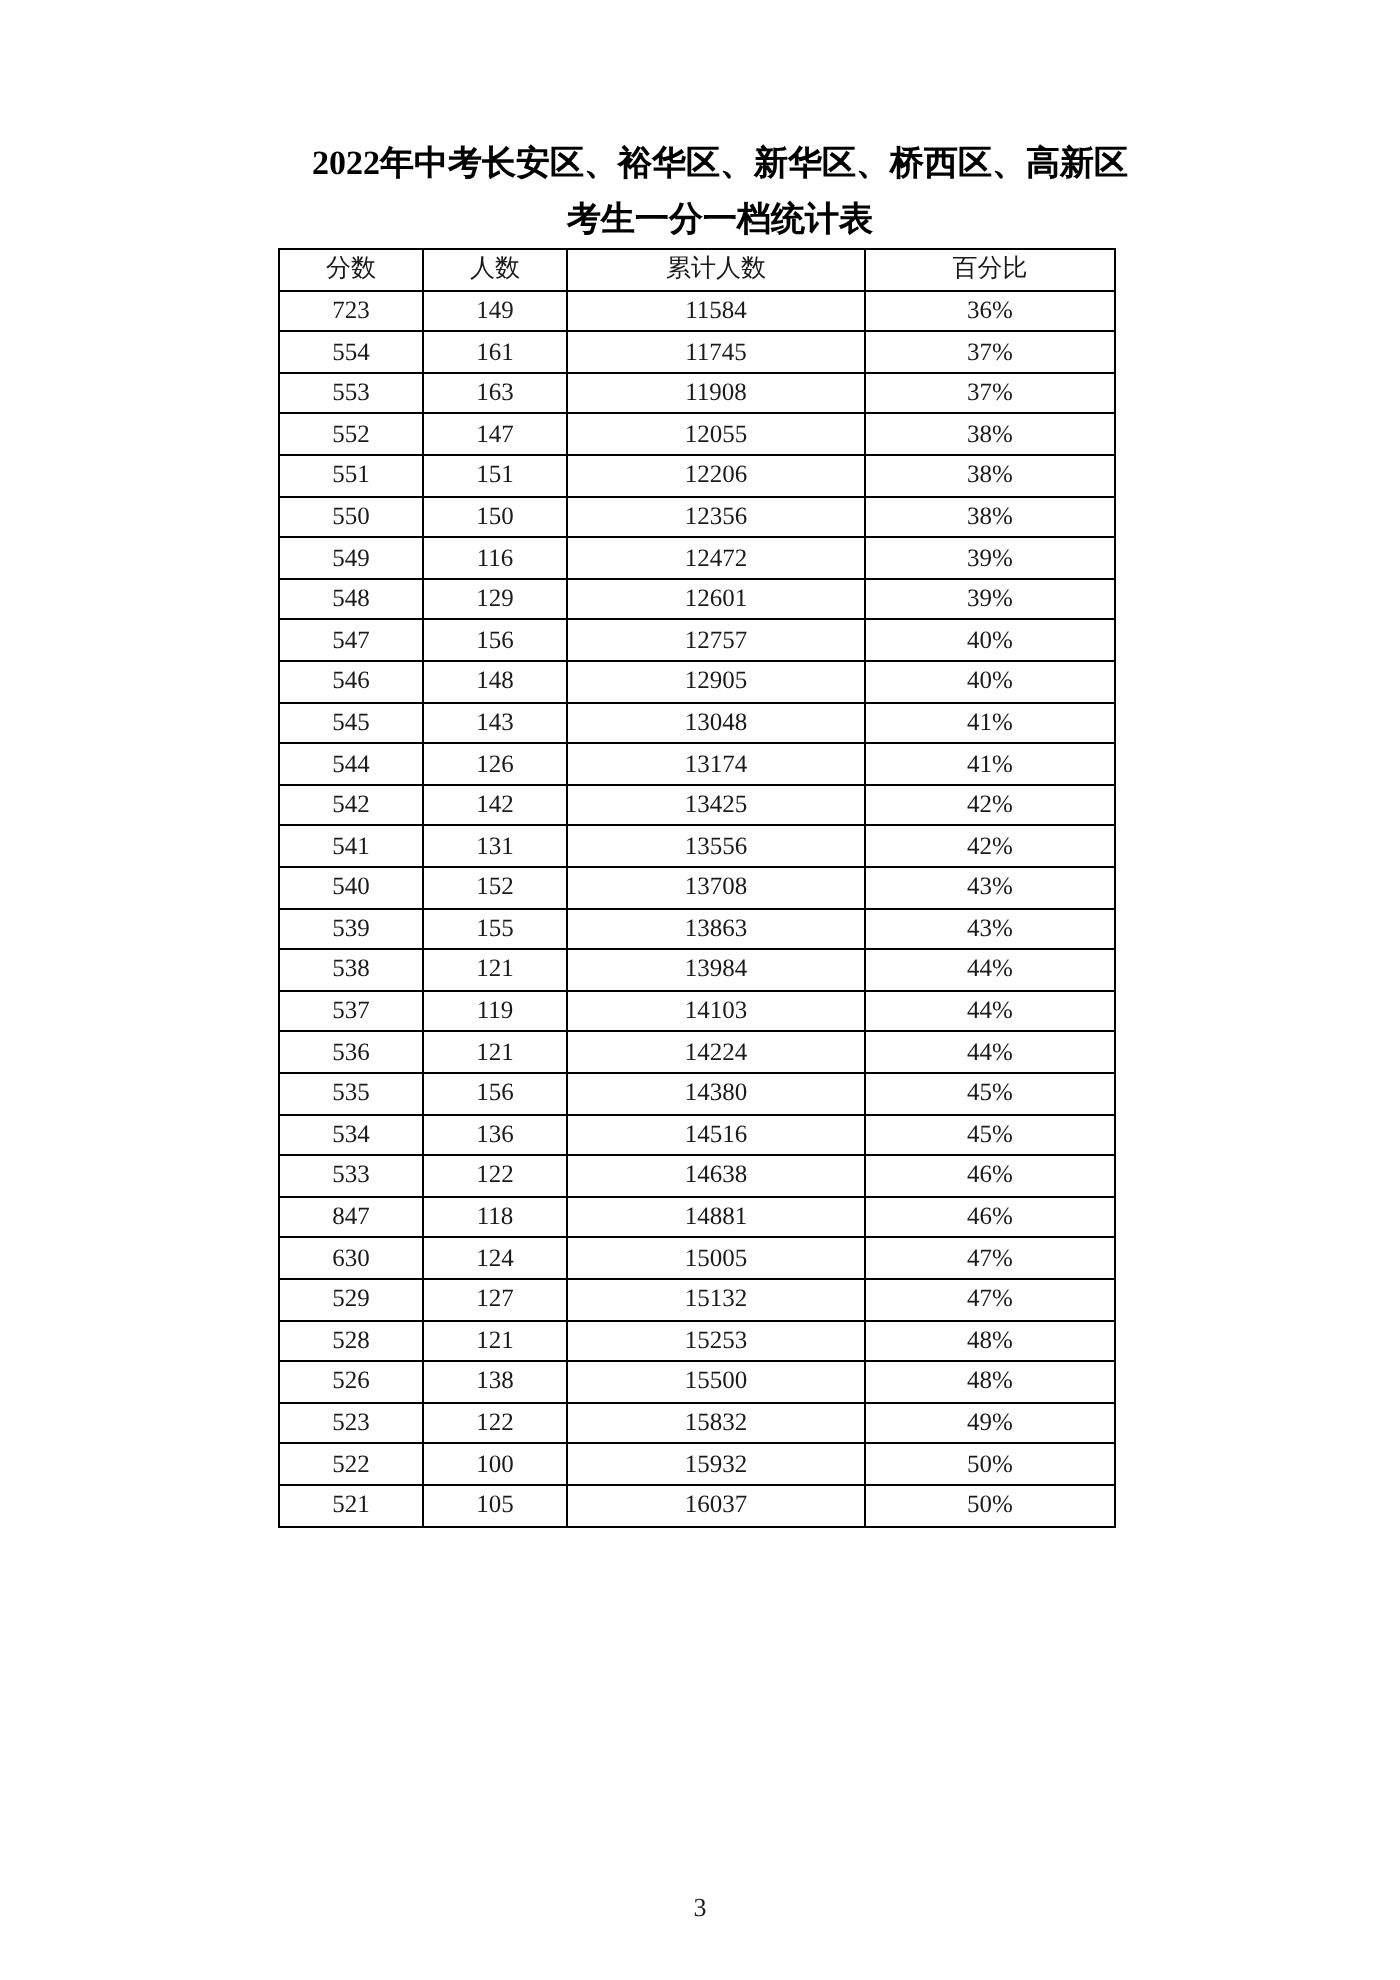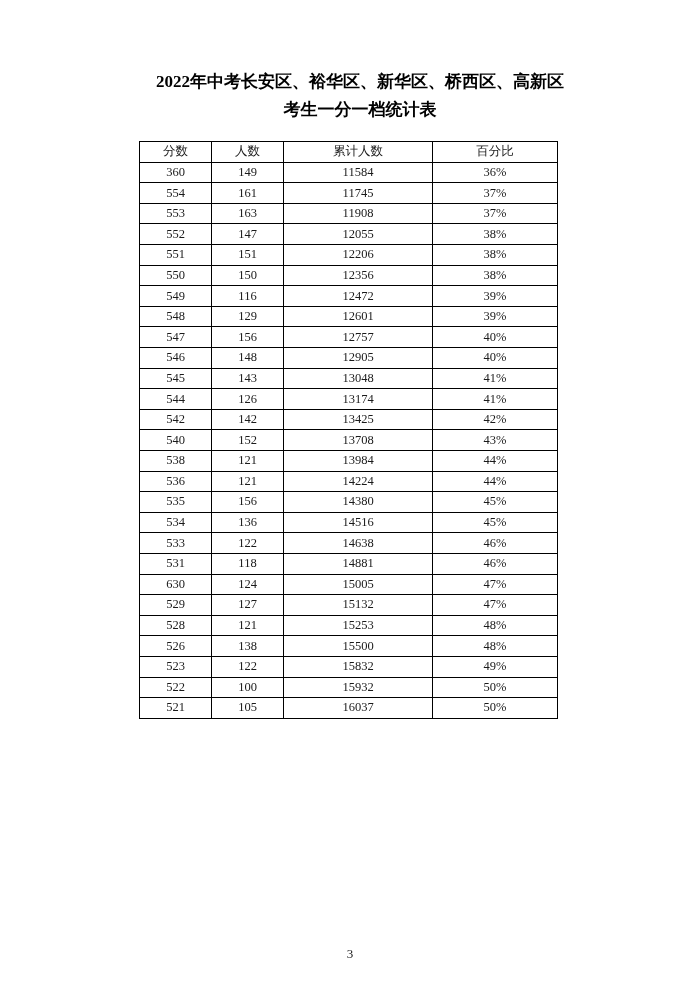--- a/index.html
+++ b/index.html
@@ -24,21 +24,21 @@
     font-size: 17px;
     line-height: 1.65;
     color: #000000;
   }
   .doc-title .line { display: block; margin-left: 20px; }
   table.score-table {
     border-collapse: collapse;
     table-layout: fixed;
     width: 418px;
     margin-left: 139px;
-    margin-top: 17px;
+    margin-top: 0;
   }
   table.score-table col.c1 { width: 72px; }
   table.score-table col.c2 { width: 72px; }
   table.score-table col.c3 { width: 149px; }
   table.score-table col.c4 { width: 125px; }
   table.score-table th,
   table.score-table td {
     border: 1px solid #000000;
     height: 20.6px;
     text-align: center;
@@ -79,21 +79,21 @@
       <tr>
         <th>分数</th>
         <th>人数</th>
         <th>累计人数</th>
         <th>百分比</th>
       </tr>
     </thead>
     <tbody id="table-body">
 
     <tr>
-          <td>360</td>
+          <td>723</td>
           <td>149</td>
           <td>11584</td>
           <td>36%</td>
         </tr>
         <tr>
           <td>554</td>
           <td>161</td>
           <td>11745</td>
           <td>37%</td>
         </tr>
@@ -157,32 +157,50 @@
           <td>13174</td>
           <td>41%</td>
         </tr>
         <tr>
           <td>542</td>
           <td>142</td>
           <td>13425</td>
           <td>42%</td>
         </tr>
         <tr>
+          <td>541</td>
+          <td>131</td>
+          <td>13556</td>
+          <td>42%</td>
+        </tr>
+        <tr>
           <td>540</td>
           <td>152</td>
           <td>13708</td>
           <td>43%</td>
         </tr>
         <tr>
+          <td>539</td>
+          <td>155</td>
+          <td>13863</td>
+          <td>43%</td>
+        </tr>
+        <tr>
           <td>538</td>
           <td>121</td>
           <td>13984</td>
           <td>44%</td>
         </tr>
         <tr>
+          <td>537</td>
+          <td>119</td>
+          <td>14103</td>
+          <td>44%</td>
+        </tr>
+        <tr>
           <td>536</td>
           <td>121</td>
           <td>14224</td>
           <td>44%</td>
         </tr>
         <tr>
           <td>535</td>
           <td>156</td>
           <td>14380</td>
           <td>45%</td>
@@ -193,21 +211,21 @@
           <td>14516</td>
           <td>45%</td>
         </tr>
         <tr>
           <td>533</td>
           <td>122</td>
           <td>14638</td>
           <td>46%</td>
         </tr>
         <tr>
-          <td>531</td>
+          <td>847</td>
           <td>118</td>
           <td>14881</td>
           <td>46%</td>
         </tr>
         <tr>
           <td>630</td>
           <td>124</td>
           <td>15005</td>
           <td>47%</td>
         </tr>

